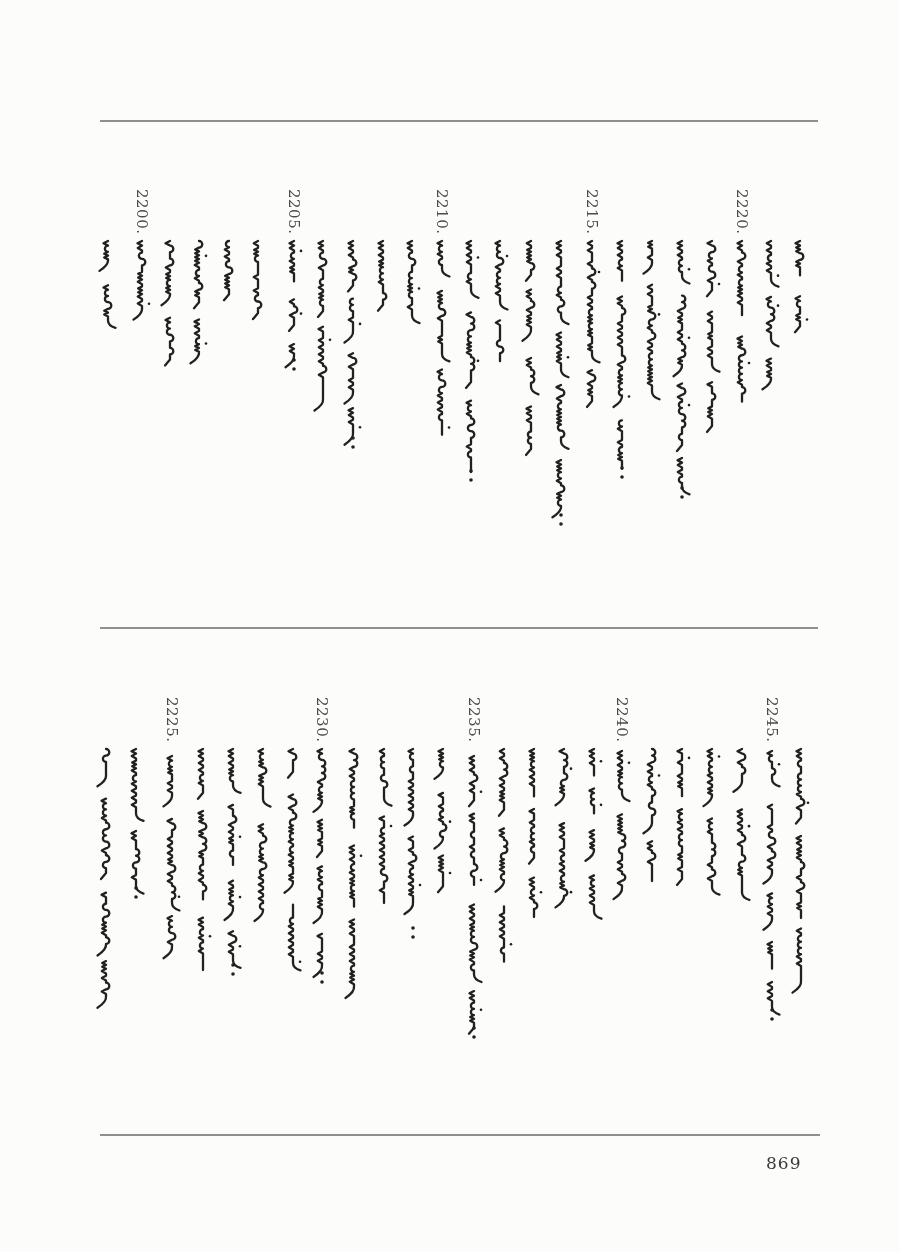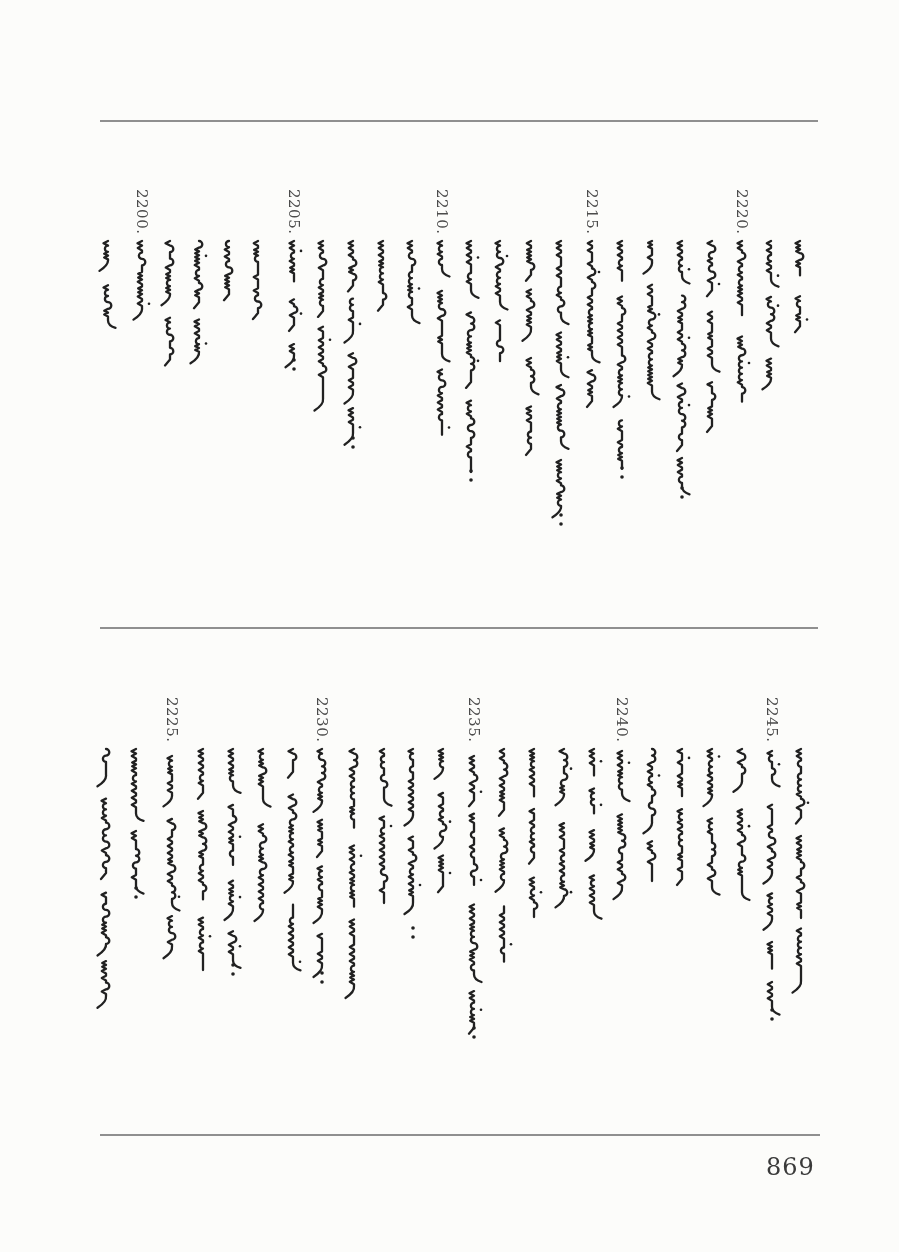--- a/index.html
+++ b/index.html
@@ -8,21 +8,21 @@
   .page{position:relative;width:899px;height:1252px;background:#fcfcfa;}
   .rule{position:absolute;height:1.6px;background:#8f8f8f;}
   .band{position:absolute;left:0;top:0;width:100%;height:100%;pointer-events:none;}
   .entry-num{position:absolute;font-size:15px;line-height:16px;color:#4b4b4b;
              letter-spacing:.5px;transform:rotate(90deg);transform-origin:0 0;
              white-space:nowrap;}
   .col{position:absolute;overflow:visible;}
   .col path{stroke:#212121;stroke-width:2.3;fill:none;
             stroke-linecap:round;stroke-linejoin:round;}
   .col circle{fill:#212121;stroke:none;}
-  .page-number{position:absolute;font-size:24px;color:#3a3a3a;letter-spacing:1px;}
+  .page-number{position:absolute;font-size:17px;color:#3a3a3a;letter-spacing:1px;}
 </style>
 </head>
 <body>
 
 <div class="page">
   <div class="rule" style="left: 100px; top: 120px; width: 718px; background: rgb(143, 143, 143);"></div>
   <div class="rule" style="left: 100px; top: 627px; width: 718px; background: rgb(143, 143, 143);"></div>
   <div class="rule" style="left: 100px; top: 1134px; width: 720px; background: rgb(143, 143, 143);"></div>
   <div class="band" id="band-0">
       <svg class="col" width="36" height="109" style="left: 90px; top: 240px;">

